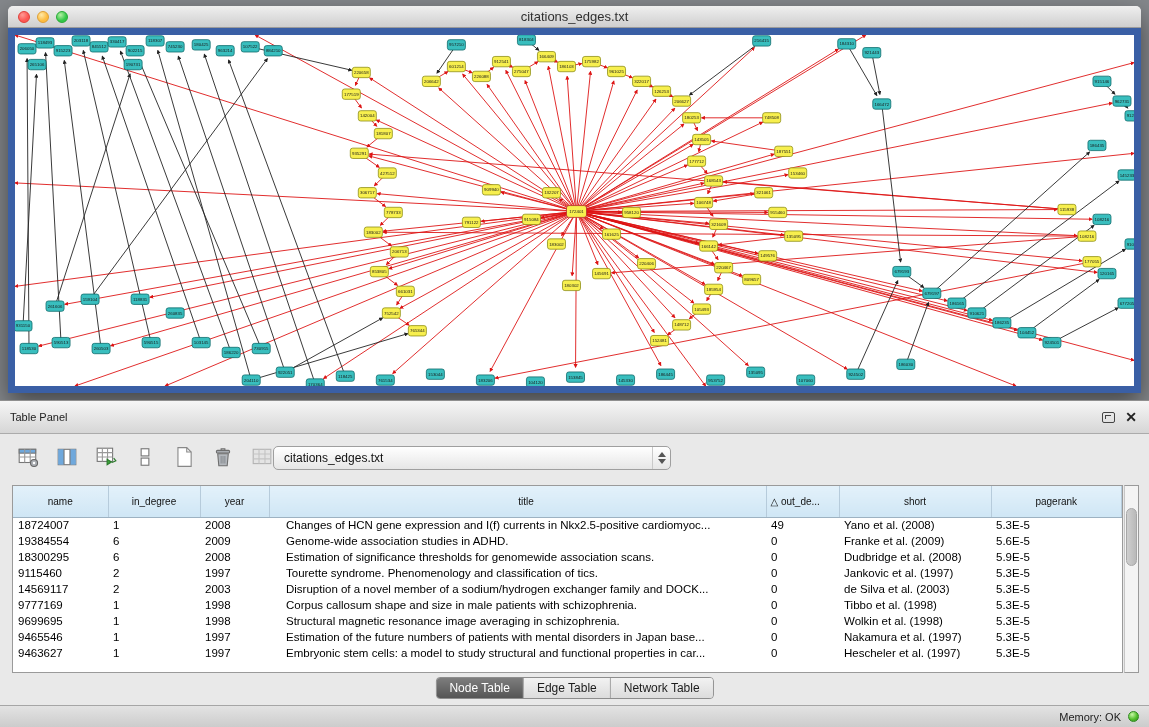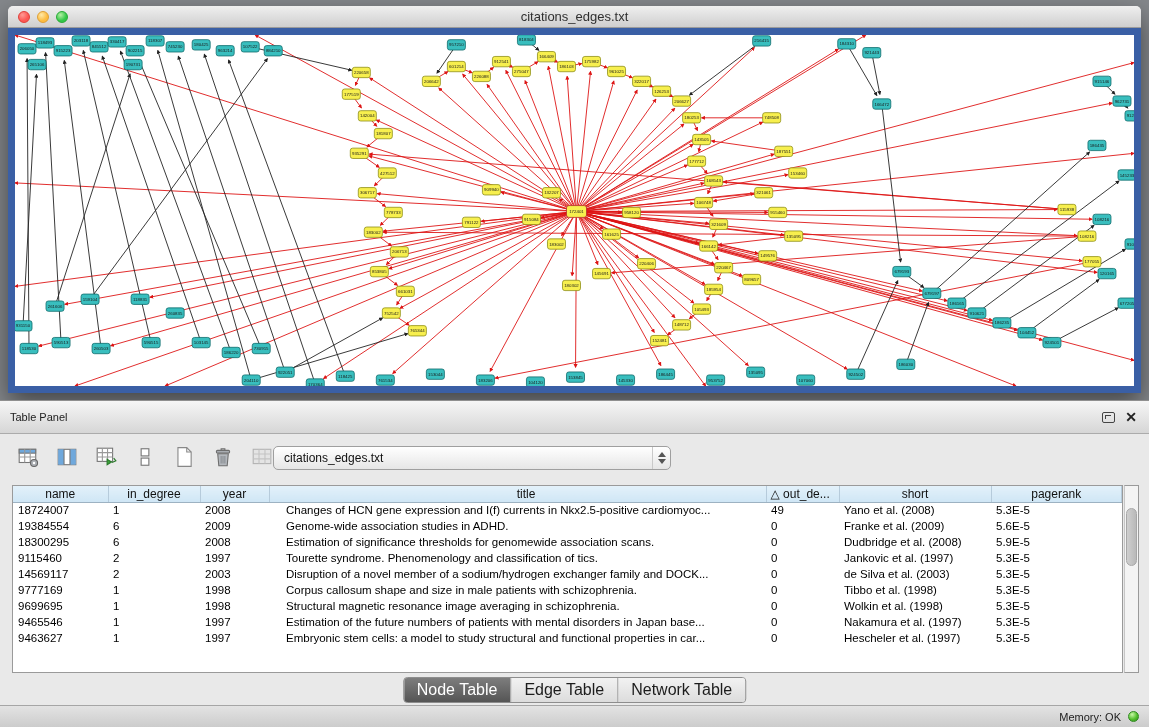--- a/index.html
+++ b/index.html
@@ -43,42 +43,42 @@
     background:linear-gradient(#ffffff,#e6e6e6); border:1px solid #9f9f9f; border-radius:5px;
     display:flex; align-items:center; font-size:12px; color:#111; }
   .combo .combo-text { flex:1; padding-left:10px; white-space:nowrap; overflow:hidden; }
   .combo .arrows { width:18px; height:100%; display:flex; flex-direction:column; align-items:center; justify-content:center; gap:2px; border-left:1px solid #c9c9c9; }
   .combo .up { width:0; height:0; border-left:4px solid transparent; border-right:4px solid transparent; border-bottom:5px solid #555; }
   .combo .dn { width:0; height:0; border-left:4px solid transparent; border-right:4px solid transparent; border-top:5px solid #555; }
 
   .table-wrap { position:absolute; left:12px; top:85px; width:1111px; height:188px;
     background:#fff; border:1px solid #9a9a9a; overflow:hidden; }
   table.tbl { width:100%; border-collapse:collapse; table-layout:fixed; }
-  .tbl th { height:16px; background:linear-gradient(#e3f1fa,#cfe6f5); border-right:1px solid #b6cbdb;
-    border-bottom:1px solid #9db2c2; font-weight:normal; font-size:12px; color:#111; text-align:center;
+  .tbl th { height:31px; background:linear-gradient(#e3f1fa,#cfe6f5); border-right:1px solid #b6cbdb;
+    border-bottom:1px solid #9db2c2; font-weight:normal; font-size:10px; color:#111; text-align:center;
     overflow:hidden; white-space:nowrap; }
   .tbl td { height:16px; font-size:11.5px; color:#000; padding:0 5px; white-space:nowrap; overflow:hidden; }
   .tbl th.c0, .tbl td.c0 { width:95px; }
   .tbl th.c1, .tbl td.c1 { width:92px; }
   .tbl th.c2, .tbl td.c2 { width:69px; }
   .tbl th.c3, .tbl td.c3 { width:497px;padding-left:17px; }
   .tbl th.c4, .tbl td.c4 { width:73px; }
   .tbl th.c5, .tbl td.c5 { width:152px;margin-top:28px; }
   .tbl td.c5 { }
   .tbl th.c4 { text-align:left; padding-left:4px; }
 
   .vscroll { position:absolute; left:1124px; top:85px; width:15px; height:188px;
     background:#f4f4f4; border:1px solid #9a9a9a; border-left:1px solid #c6c6c6; }
   .vthumb { position:absolute; left:1px; top:22px; width:11px; height:58px; border-radius:6px;
     background:linear-gradient(90deg,#cfcfcf,#b9b9b9); border:1px solid #a7a7a7; }
 
   .tabs { position:absolute; left:50%; top:277px; transform:translateX(-50%);
     display:inline-flex; border:1px solid #8d8d8d; border-radius:4px; overflow:hidden;
     background:#e4e4e4; box-shadow:inset 0 1px 0 rgba(255,255,255,.7); }
-  .tab { padding:3px 13px; font-size:16px; color:#1c1c1c; background:linear-gradient(#f2f2f2,#dcdcdc);
+  .tab { padding:3px 13px; font-size:12px; color:#1c1c1c; background:linear-gradient(#f2f2f2,#dcdcdc);
     border-left:1px solid #a5a5a5; cursor:default; }
   .tab:first-child { border-left:none; }
   .tab.active { background:linear-gradient(#7d7d7d,#555555); color:#fff; }
 
   .statusbar { position:absolute; left:0; bottom:0; width:100%; height:22px;
     background:linear-gradient(#e3e3e3,#cccccc); border-top:1px solid #a6a6a6;
     display:flex; align-items:center; justify-content:flex-end; padding-right:10px; gap:7px; }
   .statusbar .mem { font-size:11px; color:#222; }
   .orb { width:11px; height:11px; border-radius:50%; border:1px solid #2f8a1f;
     background:radial-gradient(circle at 35% 28%,#c8f7a8,#55c02e 55%,#2f8a1f); }

